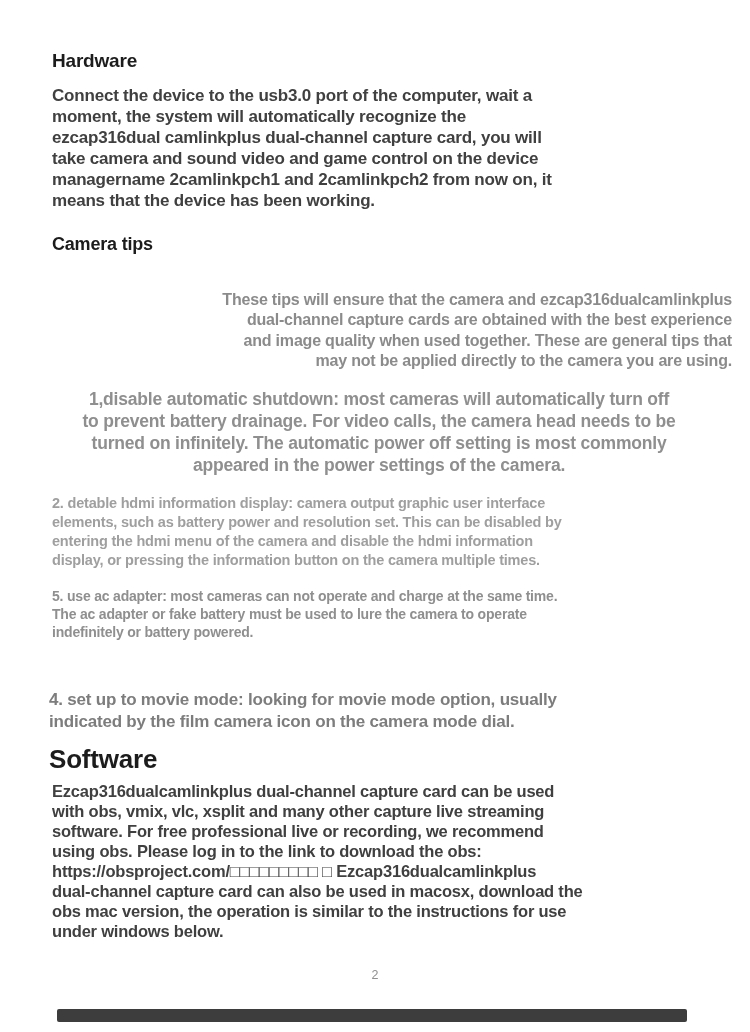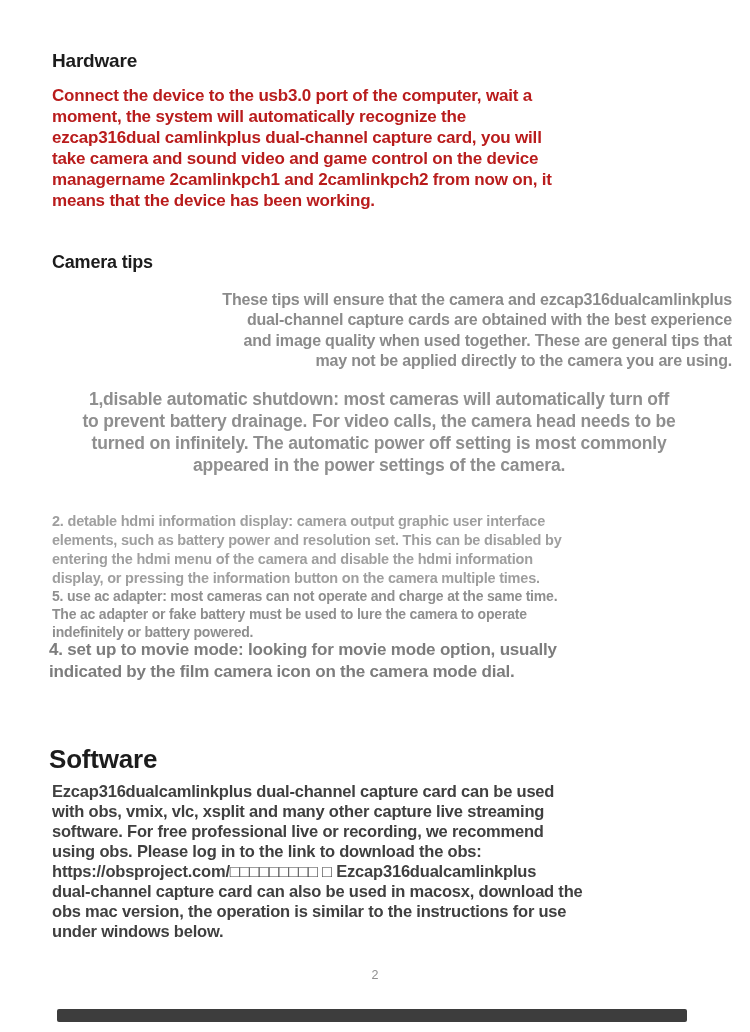--- a/index.html
+++ b/index.html
@@ -6,29 +6,29 @@
   .page {
     position:relative;
     width:750px; height:1032px;
     background:#ffffff;
     font-family:"Liberation Sans", sans-serif;
     overflow:hidden;
   }
   .blk { position:absolute; margin:4px; white-space:pre-line; font-weight:700; letter-spacing:-0.2px; }
   .heading { color:#1c1c1c; white-space:nowrap; }
   .h-hardware   { left:48px; top:46px;  font-size:19px; }
-  .h-cameratips { left:48px; top:248px; font-size:18px; }
+  .h-cameratips { left:48px; top:230px; font-size:18px; }
   .h-software   { left:45px; top:740px; font-size:26px; }
 
-  .p-hardware { left:48px; top:81px;  width:680px; font-size:17px;   line-height:21px;   color:#b91c1c; }
+  .p-hardware { left:48px; top:81px;  width:680px; font-size:17px;   line-height:21px;   color:#404040; }
   .p-tipsintro{ left:48px; top:286px; width:680px; font-size:16px;   line-height:20.3px; color:#8b8b8b;text-align:right; }
   .p-tip1     { left:0;    top:384px; width:750px; font-size:17.5px; line-height:22px;   color:#8f8f8f; text-align:center; }
-  .p-tip2     { left:48px; top:508px; width:690px; font-size:14.5px; line-height:19px;   color:#9f9f9f; }
+  .p-tip2     { left:48px; top:490px; width:690px; font-size:14.5px; line-height:19px;   color:#9f9f9f; }
   .p-tip3     { left:48px; top:583px; width:690px; font-size:14px;   line-height:18px;   color:#8f8f8f; }
-  .p-tip4     { left:45px; top:635px; width:690px; font-size:17px;   line-height:22px;   color:#7d7d7d; }
+  .p-tip4     { left:45px; top:685px; width:690px; font-size:17px;   line-height:22px;   color:#7d7d7d; }
   .p-software { left:48px; top:777px; width:690px; font-size:16.5px; line-height:20px;   color:#404040; }
 
   .page-number {
     position:absolute; left:0; top:968px; width:750px;
     text-align:center; font-size:12.5px; color:#909090; font-weight:400;
   }
   .bottom-bar {
     position:absolute; left:57px; top:1009px;
     width:630px; height:13px; border-radius:2px;
     background:#3d3d3d;

